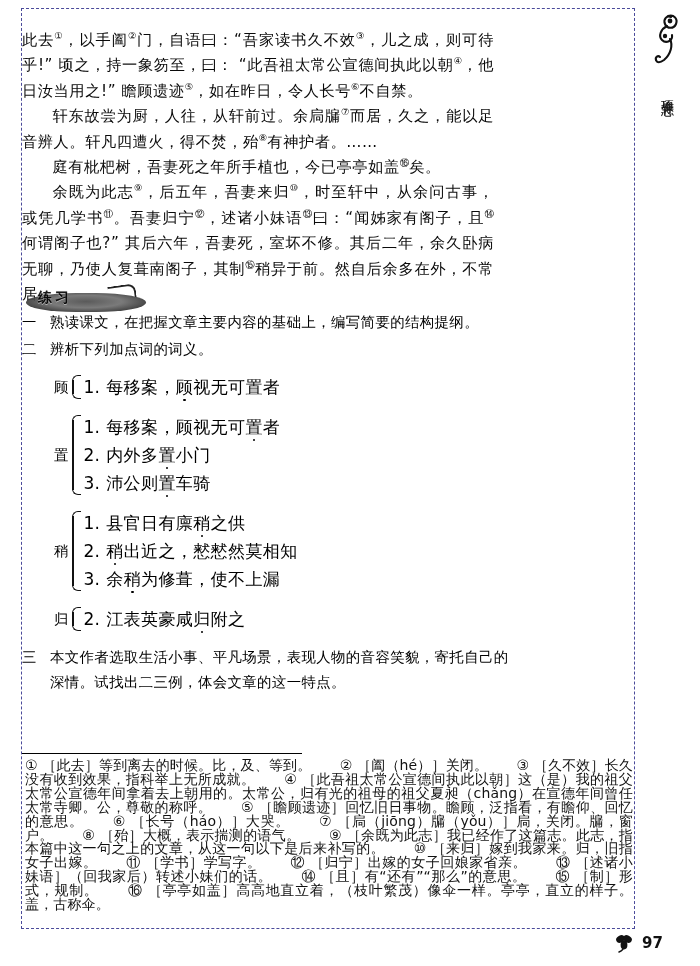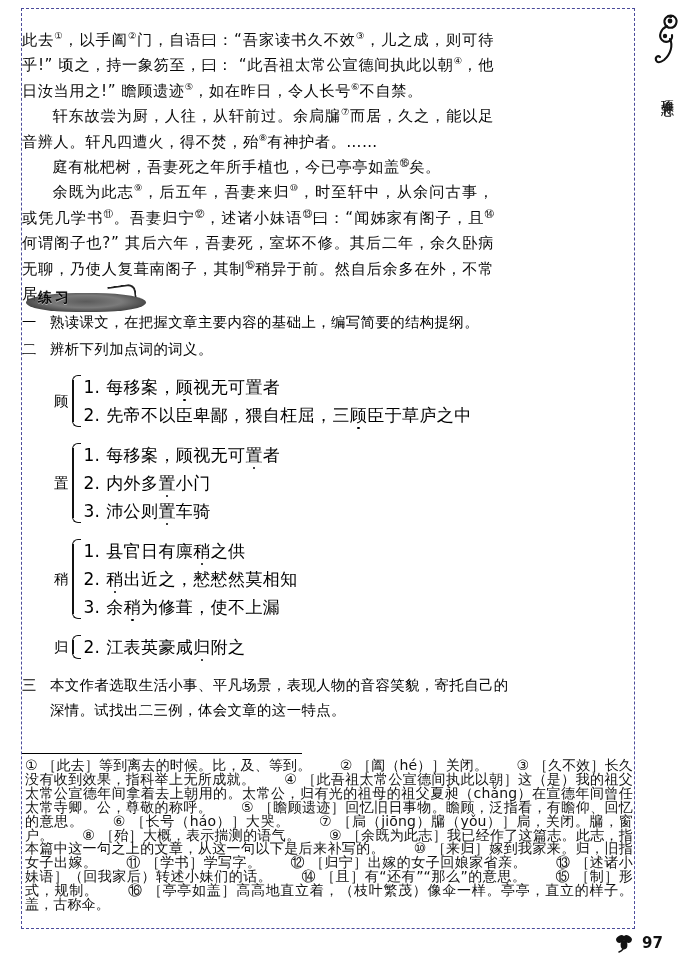--- a/index.html
+++ b/index.html
@@ -280,21 +280,20 @@
     </div>
     <div class="brace-group">
       <div class="brace-key">顾</div>
       <div class="brace-mark">
         <div class="b-t"></div>
         <div class="b-v"></div>
         <div class="b-b"></div>
       </div>
       <div class="brace-lines">
         <div class="brace-line"><span>1. </span><span>每移案，</span><span class="dotu">顾</span><span>视无可置者</span></div>
-        <div class="brace-line"><span>2. </span><span>先帝不以臣卑鄙，猥自枉屈，三</span><span class="dotu">顾</span><span>臣于草庐之中</span></div>
       </div>
     </div>
     <div class="brace-group">
       <div class="brace-key">置</div>
       <div class="brace-mark">
         <div class="b-t"></div>
         <div class="b-v"></div>
         <div class="b-b"></div>
       </div>
       <div class="brace-lines">

